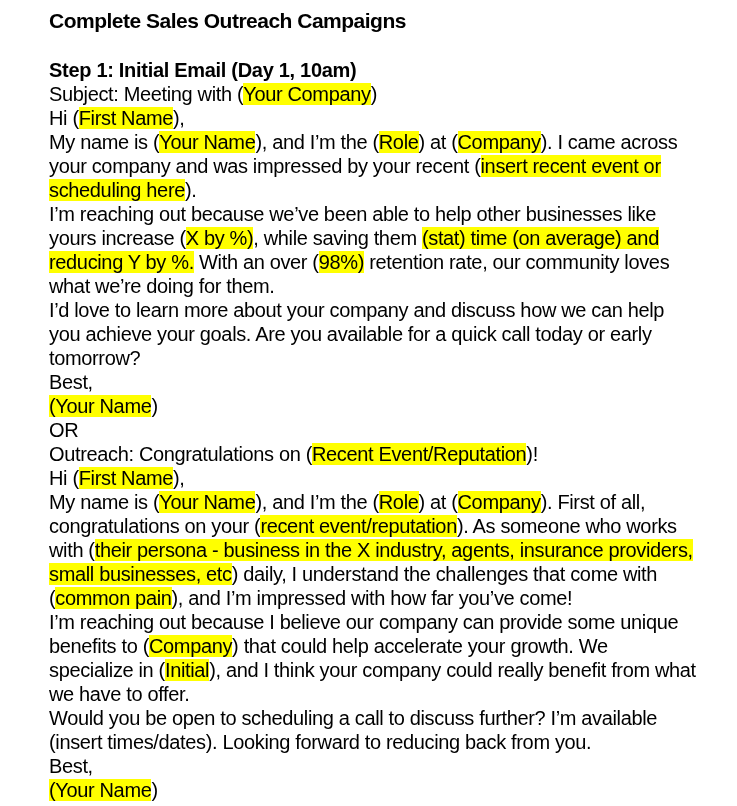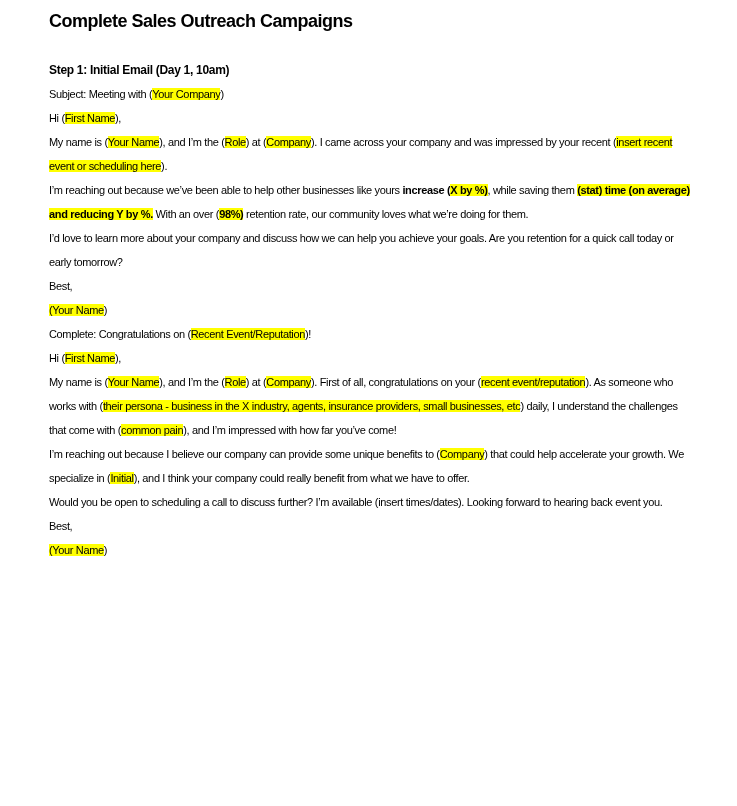--- a/index.html
+++ b/index.html
@@ -11,56 +11,57 @@
     width: 737px;
     height: 806px;
     overflow: hidden;
     color: #000000;
     font-family: "Liberation Sans", "DejaVu Sans", sans-serif;
   }
   #doc {
     padding: 6px 40px 0 49px;
   }
   h1 {
-    font-size: 18px;
+    font-size: 21px;
     line-height: 30px;
     font-weight: 700;
     letter-spacing: -0.5px;
     margin: 0 0 22px 0;
   }
   h2 {
-    font-size: 12px;
+    font-size: 20px;
     line-height: 24px;
     font-weight: 700;
     letter-spacing: -0.3px;
     margin: 0;
   }
   p {
-    font-size: 11px;
+    font-size: 20px;
     line-height: 24px;
     letter-spacing: -0.35px;
     margin: 0;
   }
   p.gap { }
-  .b { font-weight: 700; }
+  .b { font-weight: 400; }
   .hl { background: var(--hl, #ffff00); }
 </style>
 </head>
 <body style="background: rgb(255, 255, 255); color: rgb(0, 0, 0);">
 
 <main id="doc">
     <h1><span>Complete Sales Outreach Campaigns</span></h1>
     <h2><span>Step 1: Initial Email (Day 1, 10am)</span></h2>
     <p><span>Subject: Meeting with (</span><span class="hl">Your Company</span><span>)</span></p>
     <p class="gap"><span>Hi (</span><span class="hl">First Name</span><span>),</span></p>
     <p class="gap"><span>My name is (</span><span class="hl">Your Name</span><span>), and I’m the (</span><span class="hl">Role</span><span>) at (</span><span class="hl">Company</span><span>). I came across your company and was impressed by your recent (</span><span class="hl">insert recent event or scheduling here</span><span>).</span></p>
     <p class="gap"><span>I’m reaching out because we’ve been able to help other businesses like yours </span><span class="b">increase (</span><span class="b hl">X by %)</span><span>, while saving them </span><span class="b hl">(stat) time (on average) and reducing Y by %.</span><span> With an over (</span><span class="b hl">98%)</span><span> retention rate, our community loves what we’re doing for them.</span></p>
-    <p class="gap"><span>I’d love to learn more about your company and discuss how we can help you achieve your goals. Are you retention for a quick call today or early tomorrow?</span></p>
+    <p class="gap"><span>I’d love to learn more about your company and discuss how we can help you achieve your goals. Are you available for a quick call today or early tomorrow?</span></p>
     <p class="gap"><span>Best,</span></p>
     <p><span class="hl">(Your Name</span><span>)</span></p>
-    <p class="gap"><span>Complete: Congratulations on (</span><span class="hl">Recent Event/Reputation</span><span>)!</span></p>
+    <p class="gap"><span class="b">OR</span></p>
+    <p class="gap"><span>Outreach: Congratulations on (</span><span class="hl">Recent Event/Reputation</span><span>)!</span></p>
     <p class="gap"><span>Hi (</span><span class="hl">First Name</span><span>),</span></p>
     <p class="gap"><span>My name is (</span><span class="hl">Your Name</span><span>), and I’m the (</span><span class="hl">Role</span><span>) at (</span><span class="hl">Company</span><span>). First of all, congratulations on your (</span><span class="hl">recent event/reputation</span><span>). As someone who works with (</span><span class="hl">their persona - business in the X industry, agents, insurance providers, small businesses, etc</span><span>) daily, I understand the challenges that come with (</span><span class="hl">common pain</span><span>), and I’m impressed with how far you’ve come!</span></p>
     <p class="gap"><span>I’m reaching out because I believe our company can provide some unique benefits to (</span><span class="hl">Company</span><span>) that could help accelerate your growth. We specialize in (</span><span class="hl">Initial</span><span>), and I think your company could really benefit from what we have to offer.</span></p>
-    <p class="gap"><span>Would you be open to scheduling a call to discuss further? I’m available (insert times/dates). Looking forward to hearing back event you.</span></p>
+    <p class="gap"><span>Would you be open to scheduling a call to discuss further? I’m available (insert times/dates). Looking forward to reducing back from you.</span></p>
     <p class="gap"><span>Best,</span></p>
     <p><span class="hl">(Your Name</span><span>)</span></p>
   </main>
 
 </body></html>

